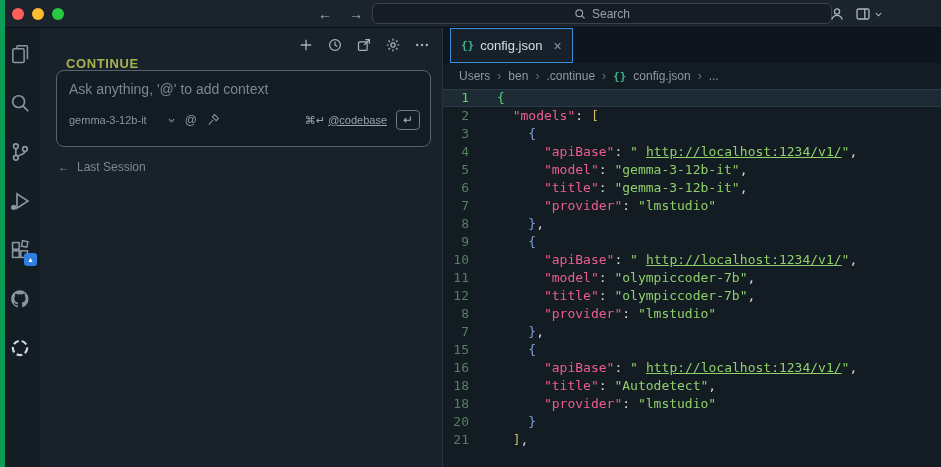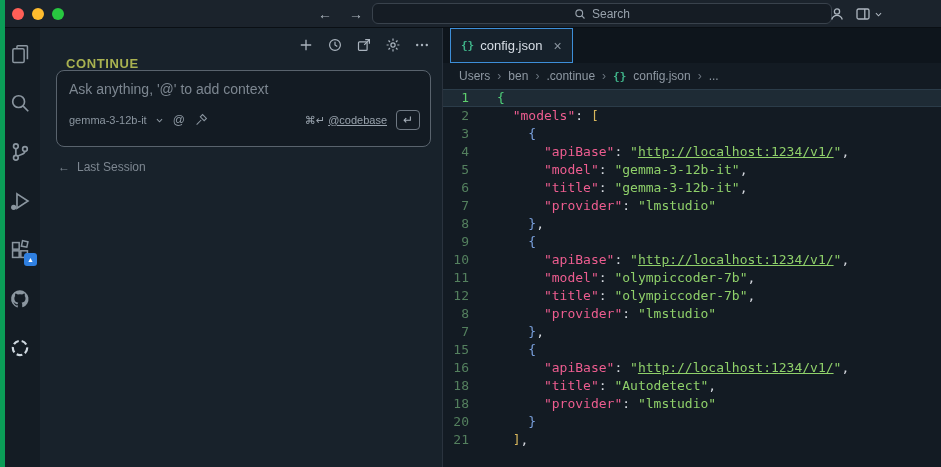--- a/index.html
+++ b/index.html
@@ -29,21 +29,21 @@
   .sidebar { width:403px; background:#18222b; border-right:1px solid #2a333e; flex:none; position:relative; font-size:12px; }
   .cont-header { display:flex; align-items:center; height:34px; padding:0 12px 0 26px; }
   .cont-title { color:var(--continue-olive,#a9b250); font-size:13px; font-weight:bold; letter-spacing:.6px;margin-top:36px; }
   .cont-header .sp { flex:1; }
   .hdr-icons { display:flex; align-items:center; gap:13px; color:#aab4be; }
   .hdr-icons .ic { display:flex; cursor:pointer; }
   .config-row { display:flex; justify-content:flex-end; align-items:center; gap:5px; padding-right:10px; height:20px; color:#8b96a0; }
   .ask-box { margin:8px 11px 0 16px; border:1px solid #59636d; border-radius:8px; background:#131b23; padding:10px 10px 16px 12px; }
   .ask-placeholder { color:#7d8791; font-size:14px; }
   .ask-bottom { display:flex; align-items:center; margin-top:13px; color:#8b96a0; font-size:11px; gap:9px; }
-  .model-sel { display:flex; align-items:center; gap:8px; cursor:pointer; }
+  .model-sel { display:flex; align-items:center; gap:20px; cursor:pointer; }
   .at-glyph { font-size:12px; cursor:pointer; }
   .ask-bottom .sp { flex:1; }
   .cb-hint { font-size:11px; color:#98a2ac; }
   .cb-hint .underline { text-decoration:underline; cursor:pointer; }
   .enter-btn { border:1px solid #6e7882; border-radius:4px; height:20px; min-width:24px; text-align:center; line-height:18px; color:#aab4be; font-size:12px; cursor:pointer; }
   .last-session { margin:13px 0 0 18px; color:#7d8791; font-size:12px; display:flex; gap:7px; align-items:center; cursor:pointer; }
 
   
   .editor { flex:1; background:#131b23; display:flex; flex-direction:column; min-width:0; }
   .tabbar { height:35px; background:#0e151c; display:flex; align-items:stretch; padding-left:7px; flex:none; }
@@ -55,21 +55,21 @@
   .bc-file-icon { color:#3fb389; font-family:"DejaVu Sans Mono",monospace; font-size:11px; font-weight:bold; }
   .code { flex:1; font-family:"DejaVu Sans Mono",monospace; font-size:13px; line-height:18px; overflow:hidden; }
   .code-line { display:flex; white-space:pre; }
   .code-line.current { background:#1e2b35; box-shadow:inset 0 1px 0 #2b3c49, inset 0 -1px 0 #2b3c49; }
   .ln { flex:none; width:40px; text-align:right; padding-right:14px; color:#54805e; user-select:none; }
   .current .ln { color:#5fd06e; }
   .lc { padding-left:14px; }
   .tk-p { color:#d6dae0; }
   .tk-k { color:var(--key-pink,#ee5d90); }
   .tk-s { color:var(--string-green,#8fd06a); }
-  .tk-u { color:var(--string-green,#8fd06a); text-decoration:underline; }
+  .tk-u { color:var(--string-green,#8fd06a); text-decoration:underline;margin-left:8px; }
   .tk-ab { color:var(--bracket-gold,#d7b65c); }
   .tk-ob { color:var(--brace-blue,#7aa0dc); }
   .tk-rb { color:var(--root-green,#4fd07a); }
   svg.ic16 { width:16px; height:16px; } svg.ic22 { width:22px; height:22px; }
   svg.ic14 { width:14px; height:14px; } svg.ic12 { width:12px; height:12px; }
   svg.chev { width:9px; height:9px; }
 </style>
 </head>
 <body>
 

